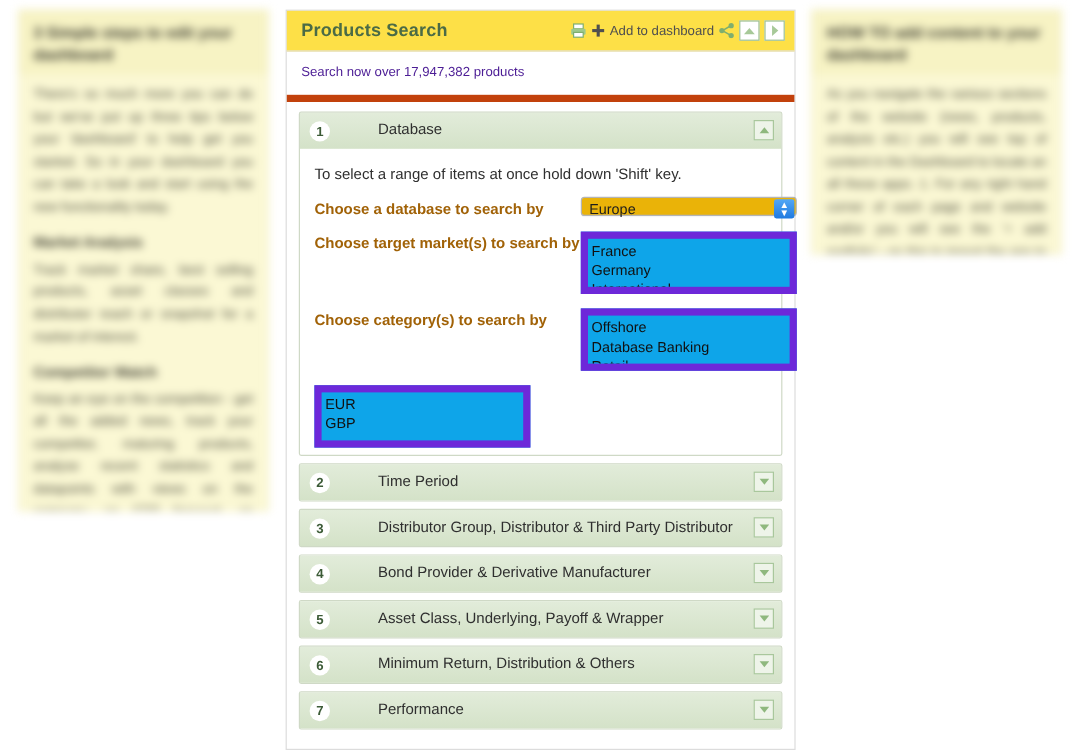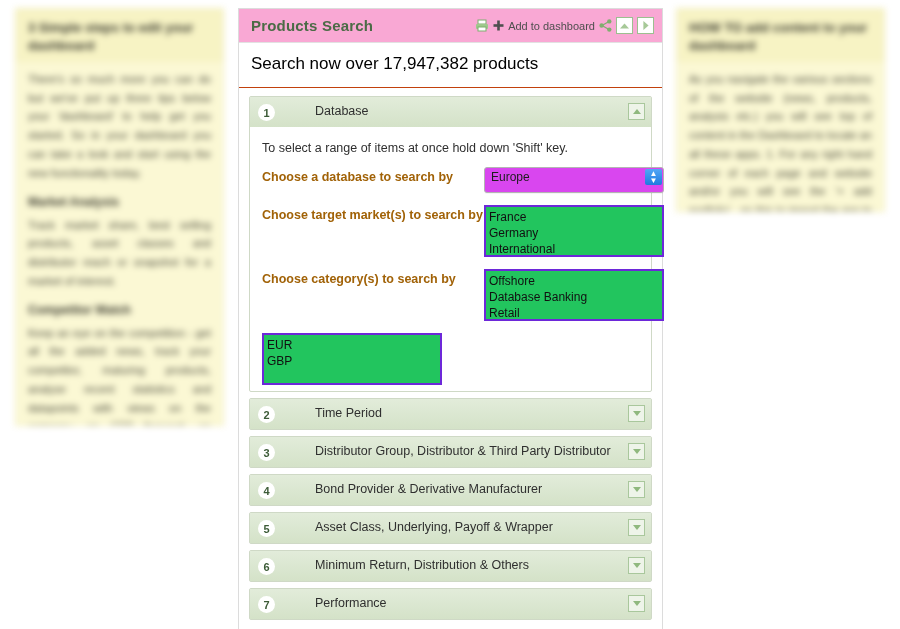--- a/index.html
+++ b/index.html
@@ -61,21 +61,21 @@
     background: #ffffff;
     border: 1px solid #dcdcdc;
     box-sizing: border-box;
   }
   .panel-header {
     display: flex;
     align-items: flex-start;
     justify-content: space-between;
     padding: 8px 8px 8px 12px;
     border-bottom: 1px solid #e2e2e2;
-    background: #f9a8d4;
+    background: #fde047;
   }
   .panel-title {
     font-size: 15px;
     font-weight: bold;
     color: #4b6b46;
     letter-spacing: 0.2px;
   }
   .header-tools {
     display: flex;
     align-items: center;
@@ -96,23 +96,23 @@
     border: 1px solid #9cbf90;
     display: inline-flex;
     align-items: center;
     justify-content: center;
     background: #ffffff;
     box-sizing: border-box;
   }
 
   .subheader {
     padding: 11px 12px 13px 12px;
-    font-size: 17px;
-    color: #000000;
-    border-bottom: 1px solid #c2410c;
+    font-size: 11px;
+    color: #4c1d95;
+    border-bottom: 6px solid #c2410c;
   }
 
   .panel-inner { padding: 8px 10px 10px 10px; }
 
   
   .section {
     border: 1px solid #cfd9c6;
     border-radius: 2px;
     margin-bottom: 6px;
     background: #ffffff;
@@ -181,24 +181,24 @@
     font-weight: bold;
     color: #a16207;
     padding-top: 3px;
     flex: 0 0 auto;
   }
   .field-ctl { flex: 1 1 auto; }
 
   .sel {
     position: relative;
     width: 180px;
-    height: 26px;
+    height: 16px;
     border: 1px solid #b4b4b4;
     border-radius: 3px;
-    background: #d946ef;
+    background: #eab308;
     box-sizing: border-box;
     font-size: 12px;
     color: #1d1d1d;
     line-height: 18px;
     padding-left: 6px;
     box-shadow: 0 1px 0 rgba(0,0,0,0.04);
   }
   .sel-btn {
     position: absolute;
     right: 1px; top: 1px;
@@ -209,22 +209,22 @@
     font-size: 8px;
     line-height: 7px;
     text-align: center;
     padding-top: 1px;
     box-sizing: border-box;
   }
 
   .listbox {
     width: 180px;
     height: 52px;
-    border: 2px solid #6d28d9;
-    background: #22c55e;
+    border: 6px solid #6d28d9;
+    background: #0ea5e9;
     box-sizing: border-box;
     padding: 2px 0 0 3px;
     overflow: hidden;
   }
   .listbox div {
     font-size: 12px;
     color: #111111;
     line-height: 16px;
   }
 </style>

